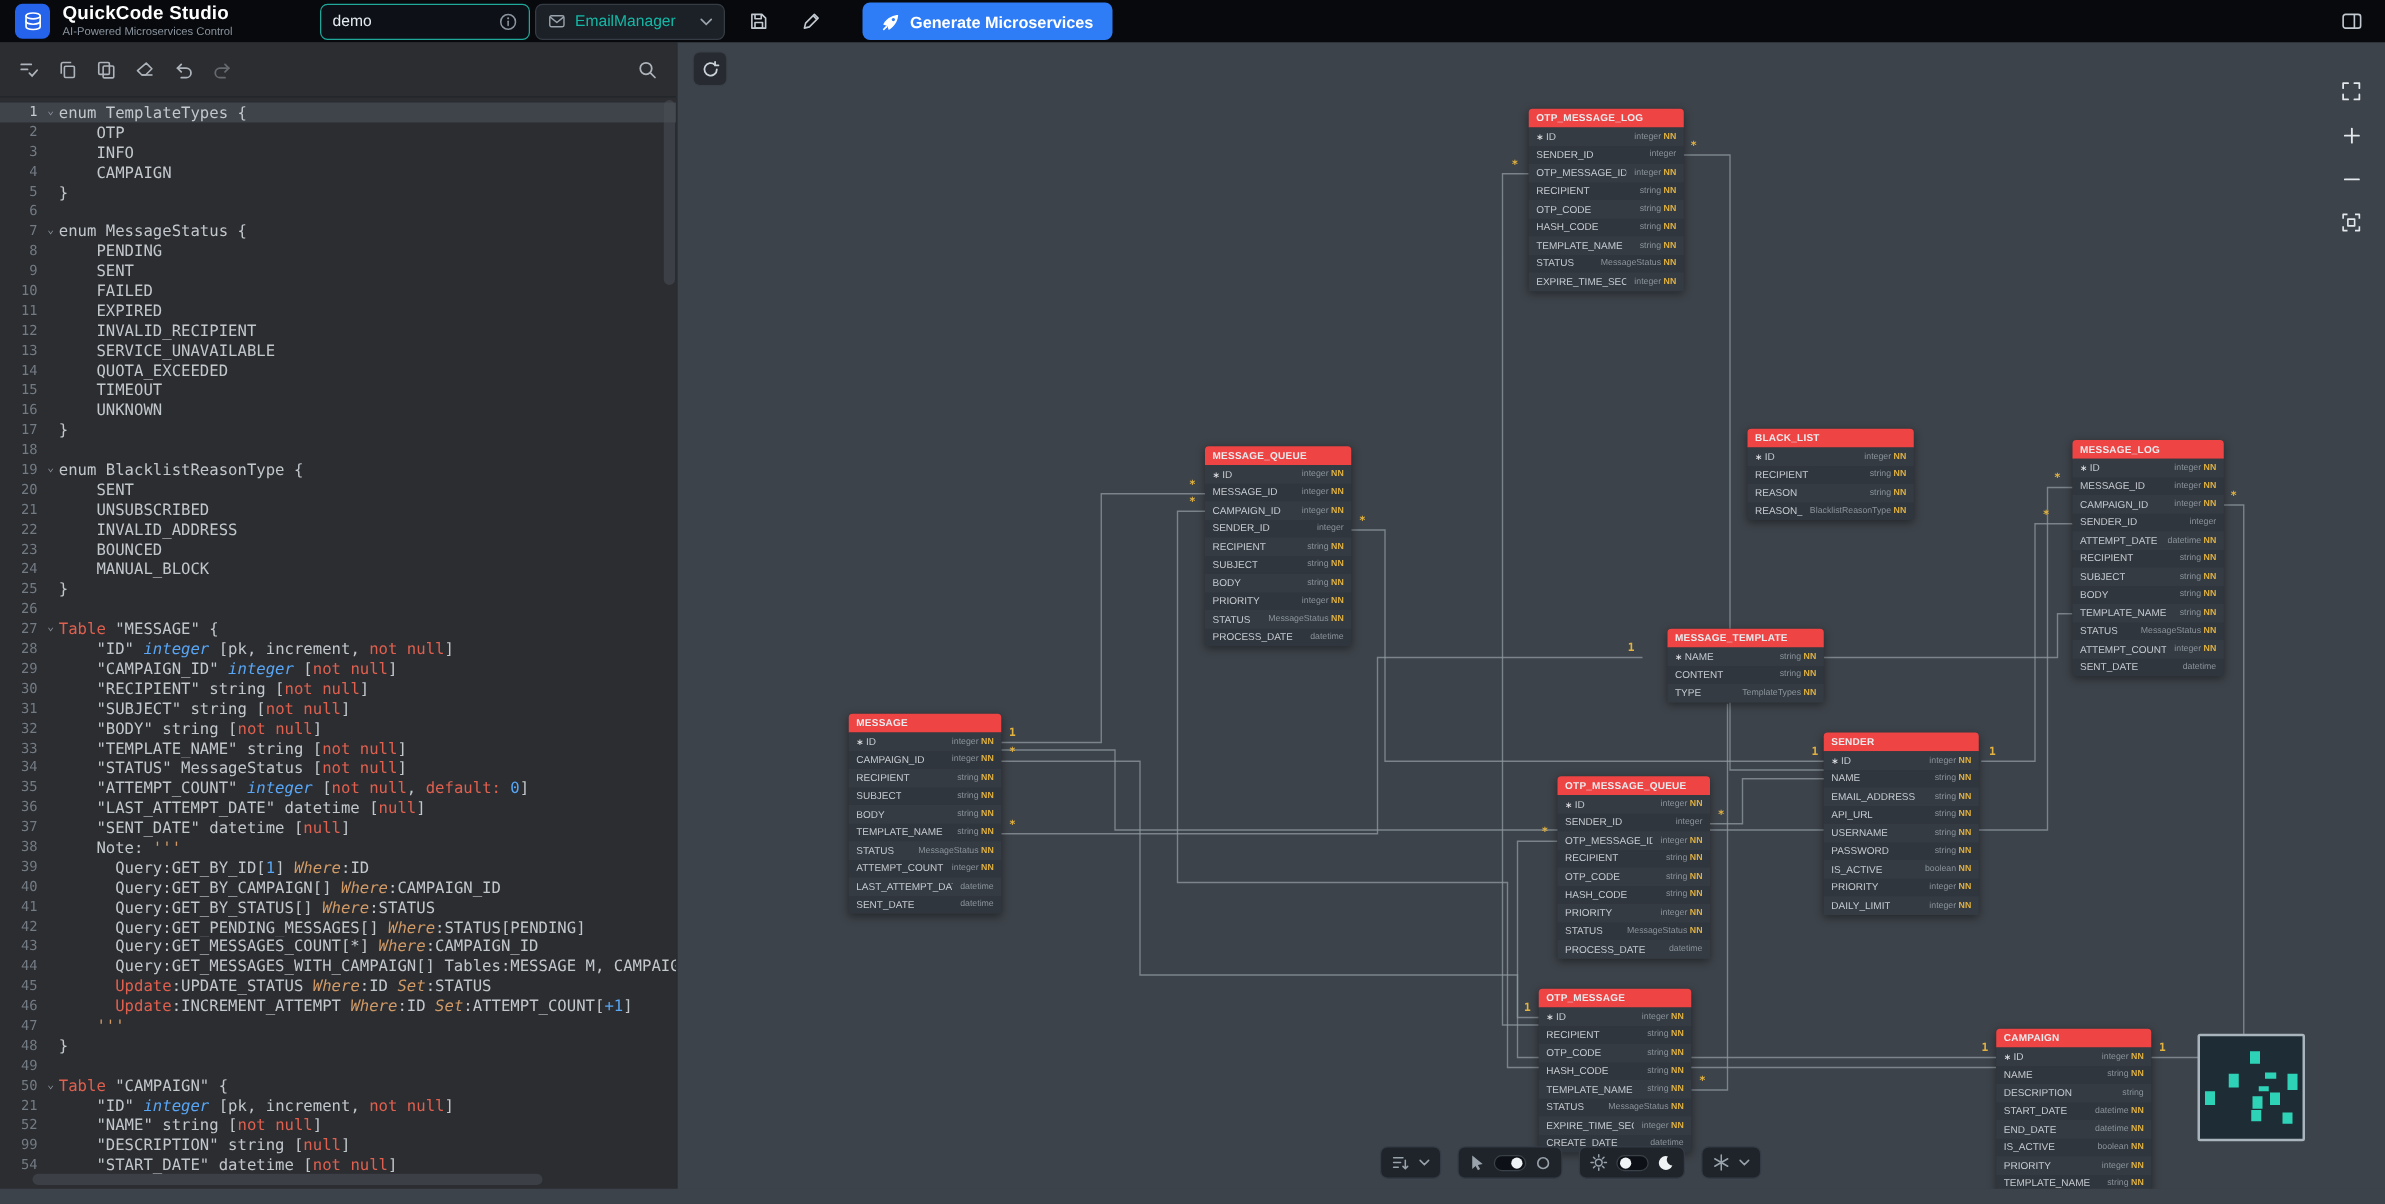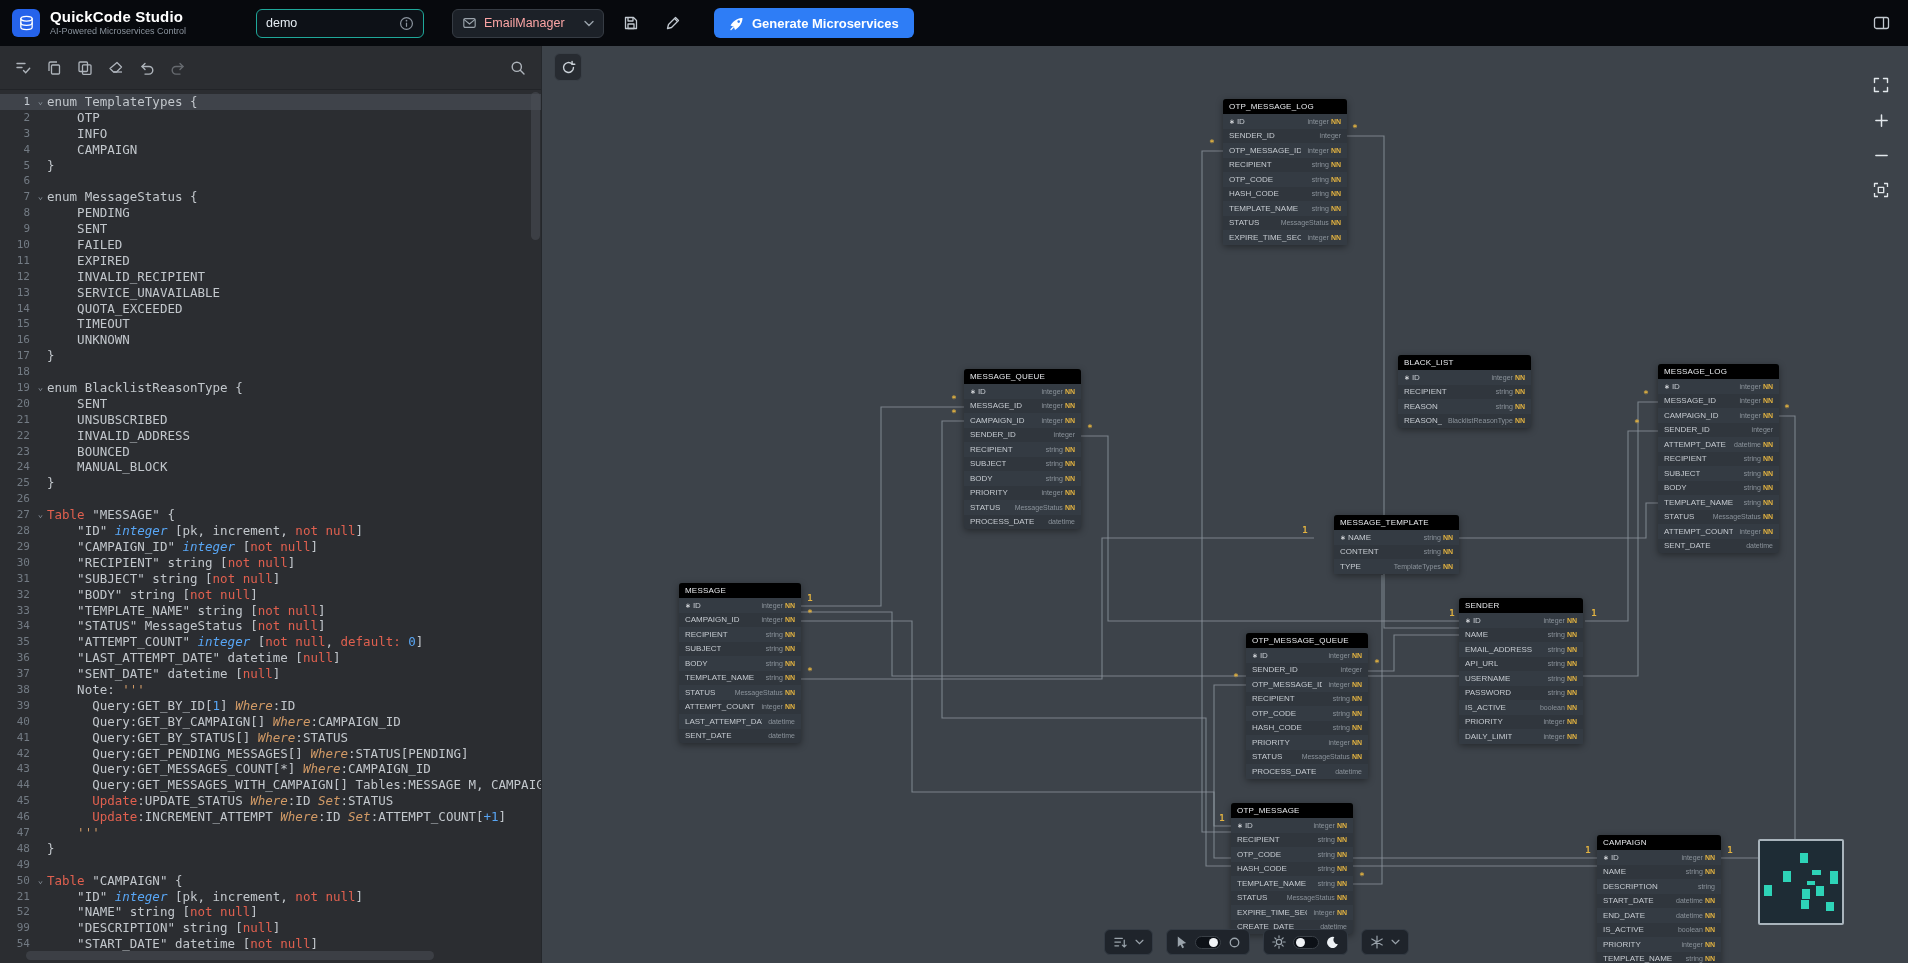--- a/index.html
+++ b/index.html
@@ -1,25 +1,25 @@
 <!DOCTYPE html>
 <html style="--accent: #2e7df6; --teal: #1fa89a; --gold: #e3b341; --mm: #2ed3b7; --canvas: #3d434a; --edge: #9099a1;"><head>
 <meta charset="utf-8">
 <style>
   *{margin:0;padding:0;box-sizing:border-box}
   html,body{width:1908px;height:963px;overflow:hidden;background:var(--canvas,#3d434a);font-family:"Liberation Sans",sans-serif}
   
-  .topbar{height:46px;background:#07090d;display:flex;align-items:center;padding:0 12px}
+  .topbar{height:34px;background:#07090d;display:flex;align-items:center;padding:0 12px}
   .logo{width:28px;height:28px;border-radius:6px;background:#2563eb;display:flex;align-items:center;justify-content:center;flex:none}
   .titles{margin-left:10px;line-height:1.1;min-width:150px}
   .app-title{color:#fff;font-size:15px;font-weight:700;letter-spacing:.2px}
   .app-sub{color:#8b949e;font-size:9px;margin-top:2px}
   .proj-input{margin-left:56px;width:168px;height:29px;background:#0d1117;border:1px solid var(--teal,#1fa89a);border-radius:6px;display:flex;align-items:center;padding:0 9px;gap:6px;color:#8b949e}
   .proj-input input{flex:1;background:transparent;border:0;outline:0;color:#e6edf3;font-size:12.5px;font-family:inherit;min-width:0}
-  .selectbox{margin-left:28px;width:152px;height:29px;background:#1c2128;border:1px solid #363c44;border-radius:6px;display:flex;align-items:center;padding:0 9px;gap:7px;color:#fca5a5;font-size:12.5px;cursor:pointer}
+  .selectbox{margin-left:4px;width:152px;height:29px;background:#1c2128;border:1px solid #363c44;border-radius:6px;display:flex;align-items:center;padding:0 9px;gap:7px;color:#14b8a6;font-size:12.5px;cursor:pointer}
   .selectbox .lbl{flex:1}
   .iconbtn{margin-left:12px;width:30px;height:30px;border-radius:6px;display:flex;align-items:center;justify-content:center;background:transparent;border:0;cursor:pointer;color:#c2c9d0}
   .gen-btn{margin-left:26px;height:30px;border:0;border-radius:6px;background:var(--accent,#2e7df6);color:#fff;font-size:13px;font-weight:600;display:flex;align-items:center;gap:8px;padding:0 15px;cursor:pointer;font-family:inherit}
   .spacer{flex:1}
   
   .main{display:flex;height:917px}
   .editor-panel{width:541px;background:#2b2d31;display:flex;flex-direction:column;flex:none;position:relative}
   .ed-toolbar{height:44px;display:flex;align-items:center;padding:0 10px;gap:5px;border-bottom:1px solid #222428;flex:none}
   .tool{width:26px;height:26px;display:flex;align-items:center;justify-content:center;border-radius:4px;background:transparent;border:0;cursor:pointer;color:#aeb4bb}
   .tool.dim{opacity:.45}
@@ -38,21 +38,21 @@
   .tk-o{color:#d19a66;font-style:italic}
   .tk-q{color:#d19a66}
   .vscroll{position:absolute;right:1px;top:2px;width:9px;height:148px;background:#4b4f55;border-radius:5px;opacity:.55}
   .hscroll{position:absolute;left:26px;bottom:3px;height:9px;width:408px;background:#4b4f55;border-radius:5px;opacity:.55}
   
   .canvas{flex:1;position:relative;background:var(--canvas,#3d434a);overflow:hidden;border-left:1px solid #24272b}
   #er-edges{position:absolute;inset:0;width:100%;height:100%}
   .edge{fill:none;stroke-width:1.1;opacity:.75}
   .edge-label{font-size:9px;font-weight:700;font-family:"DejaVu Sans Mono",monospace;text-anchor:middle}
   .ert{position:absolute;background:#30363d;border-radius:3px;box-shadow:0 2px 7px rgba(0,0,0,.4);cursor:grab}
-  .erh{background:#000000;color:#e8eaed;font-size:8px;font-weight:400;padding:0 6px;height:15px;line-height:15px;border-radius:3px 3px 0 0;letter-spacing:.2px}
+  .erh{background:#ef4444;color:#e8eaed;font-size:8px;font-weight:700;padding:0 6px;height:15px;line-height:15px;border-radius:3px 3px 0 0;letter-spacing:.2px}
   .err{display:flex;align-items:center;justify-content:space-between;height:14.5px;padding:0 6px;gap:6px}
   .err:nth-child(even){background:#343b43}
   .ern{color:#c6cbd1;font-size:8px;white-space:nowrap;overflow:hidden}
   .key{color:#e8eaed;font-style:normal;margin-right:2px;font-size:7px}
   .erty{color:#8b939b;font-size:7px;white-space:nowrap;flex:none}
   .nn{color:var(--gold,#e3b341);font-weight:700;margin-left:2px;font-style:normal}
   .refresh-btn{position:absolute;left:12px;top:7px;width:28px;height:28px;border-radius:6px;background:#272b31;border:1px solid #3a4047;color:#cbd2d9;display:flex;align-items:center;justify-content:center;cursor:pointer}
   .canvas-controls{position:absolute;right:16px;top:28px;display:flex;flex-direction:column;gap:13px;align-items:center}
   .cc-btn{width:22px;height:22px;background:transparent;border:0;color:#e3e8ec;display:flex;align-items:center;justify-content:center;cursor:pointer}
   .bottom-toolbar{position:absolute;left:562px;bottom:8px;display:flex;gap:13px;align-items:center}

